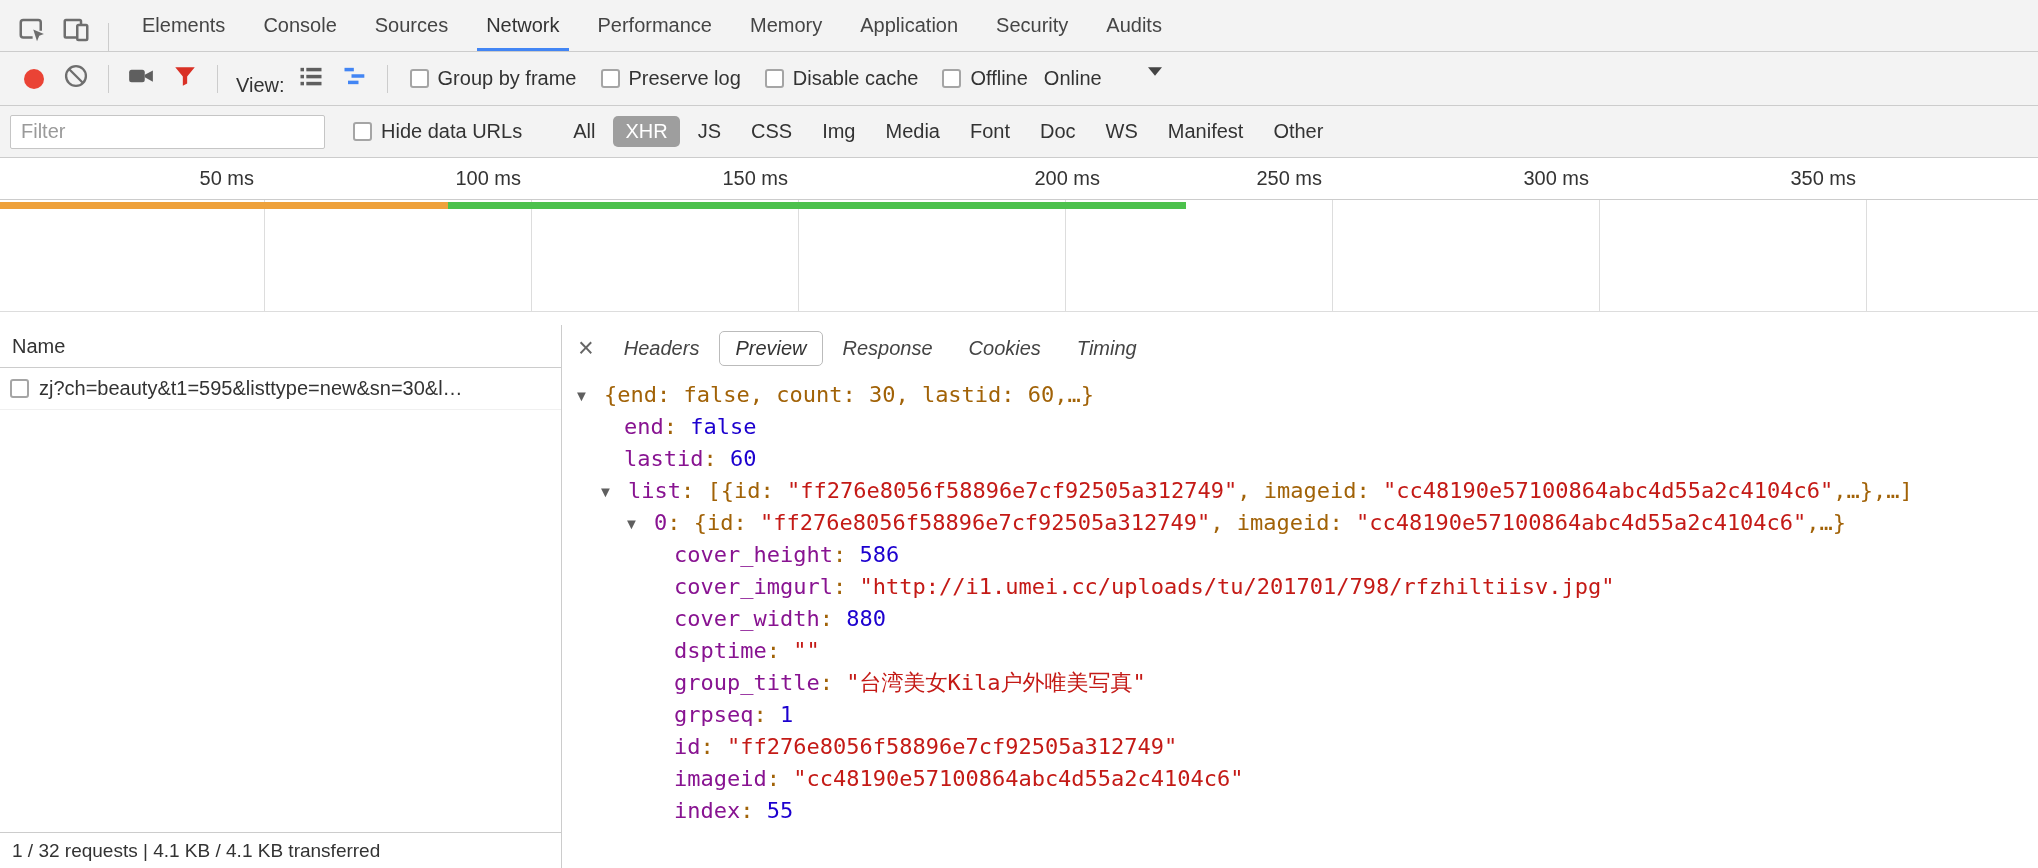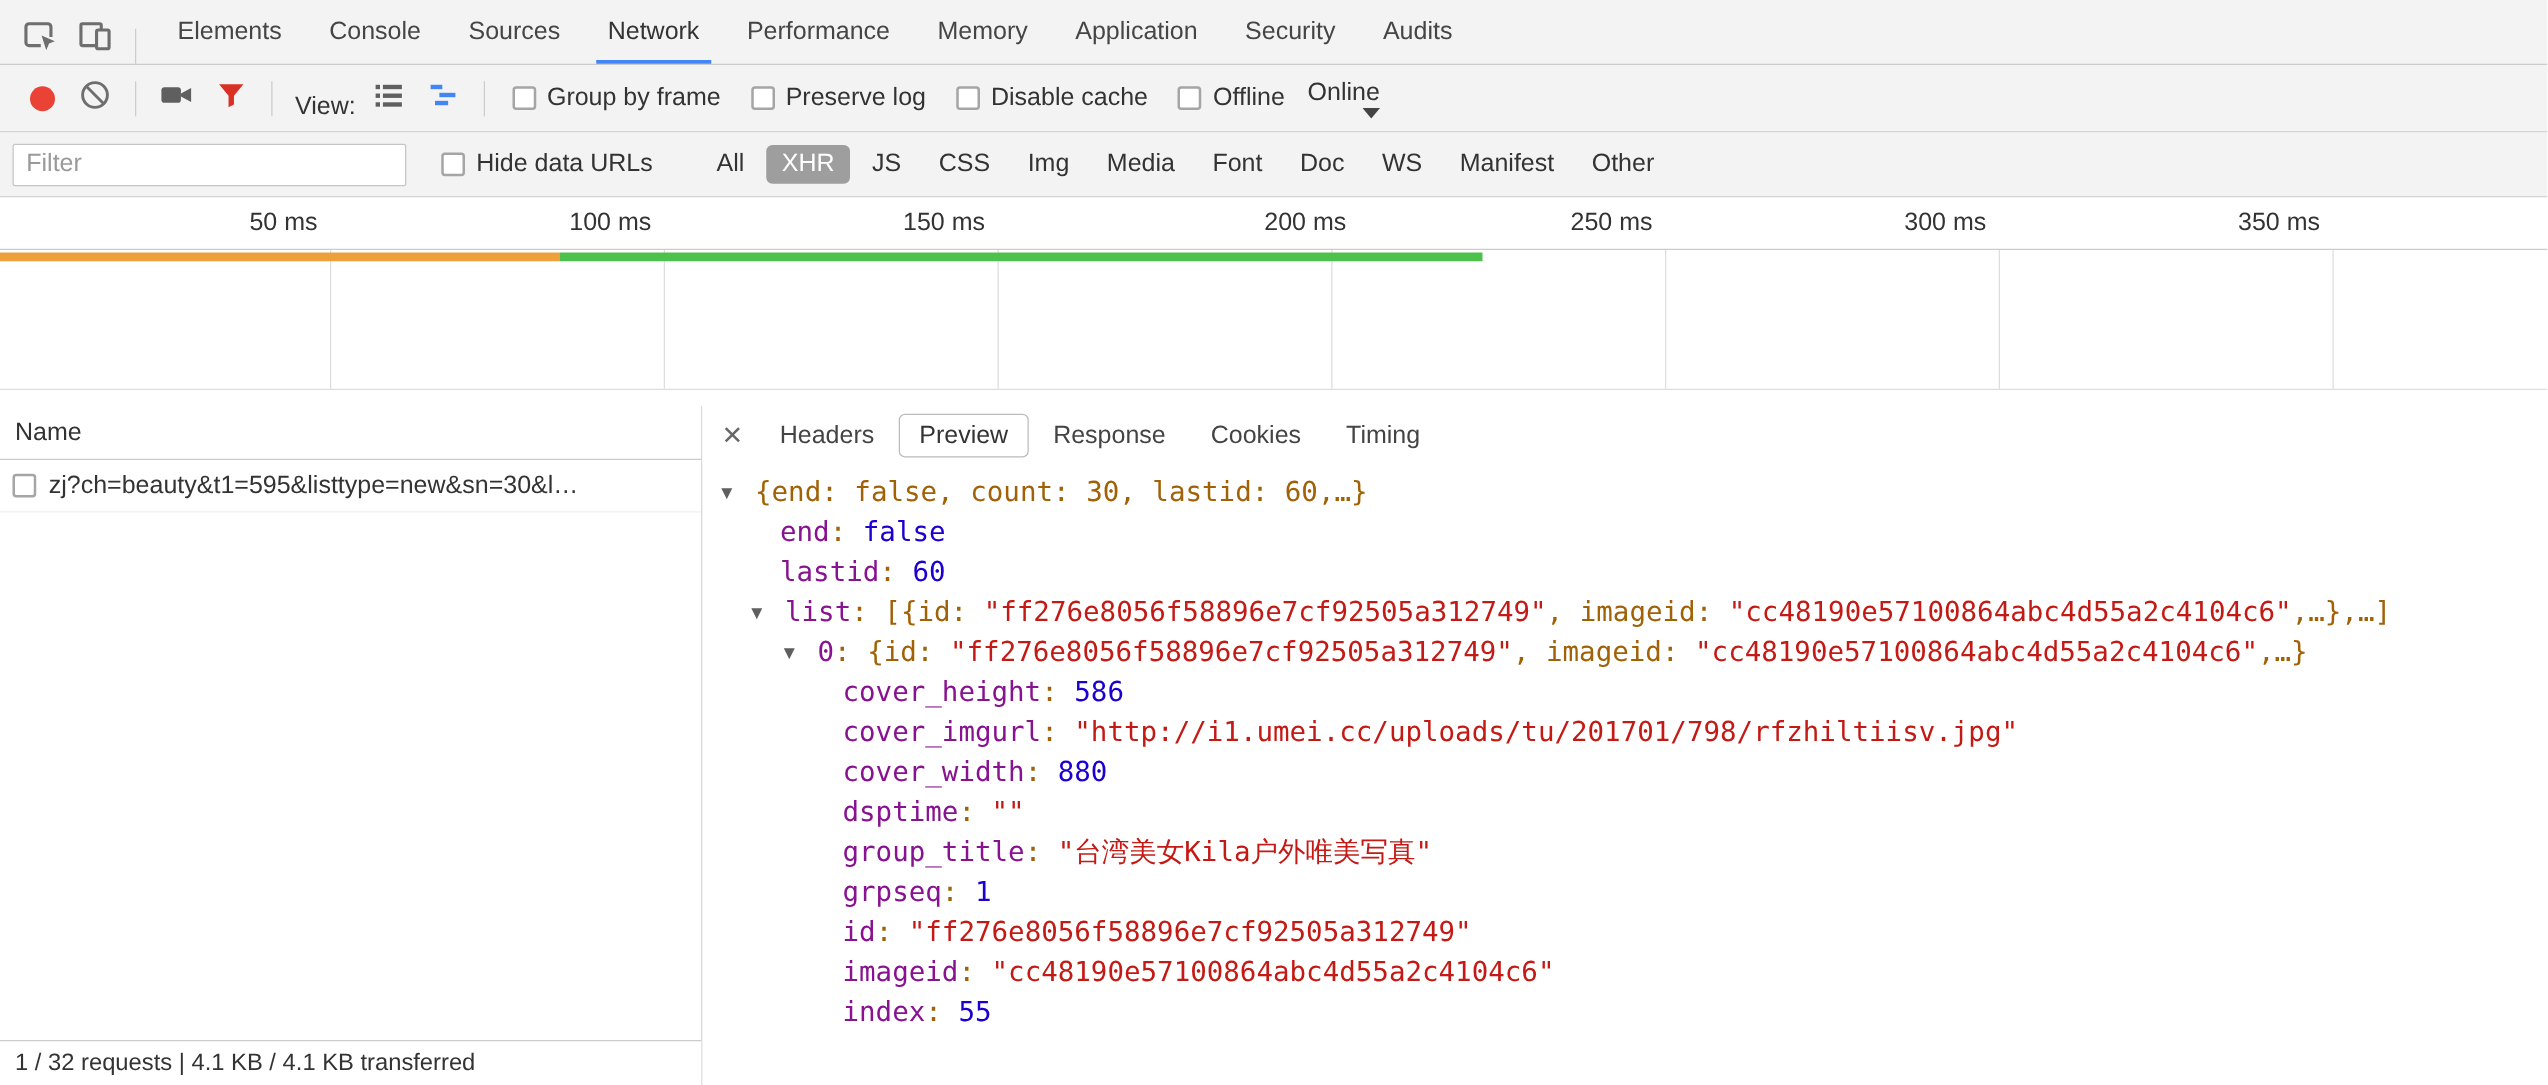--- a/index.html
+++ b/index.html
@@ -15,21 +15,21 @@
   .tab { padding:0 19px; height:100%; display:flex; align-items:center; position:relative; color:#454545; cursor:pointer; white-space:nowrap; }
   .tab.active { color:#333; }
   .tab.active::after { content:""; position:absolute; left:10px; right:10px; bottom:0; height:3px; background:#4285f4; }
 
   
   .toolbar { height:54px; flex:0 0 54px; background:#f3f3f3; border-bottom:1px solid #ccc; display:flex; align-items:center; padding-left:14px; }
   .record-dot { width:20px; height:20px; border-radius:50%; background:#ea4335; margin:0 10px; cursor:pointer; flex:0 0 auto; }
   .view-label { margin:14px 4px 0 8px; white-space:nowrap; }
   .cb-group { display:flex; align-items:center; margin:0 12px; cursor:pointer; white-space:nowrap; }
   .cb { width:19px; height:19px; border:2px solid #a5a5a5; border-radius:3px; background:#fff; margin-right:9px; flex:0 0 auto; }
-  .throttle { display:flex; align-items:flex-end; margin-left:4px; cursor:pointer; white-space:nowrap;flex-direction:column; }
+  .throttle { display:flex; align-items:flex-start; margin-left:4px; cursor:pointer; white-space:nowrap; }
   .throttle .caret { margin-left:46px; display:flex; align-items:center; }
 
   
   .filterbar { height:52px; flex:0 0 52px; background:#f3f3f3; border-bottom:1px solid #ccc; display:flex; align-items:center; padding-left:10px; }
   .filter-input { width:315px; height:34px; border:1px solid #c5c5c5; border-radius:2px; padding:0 10px; font:inherit; color:#333; background:#fff; margin-right:16px; flex:0 0 auto; }
   .filter-input::placeholder { color:#9a9a9a; }
   .chips { display:flex; align-items:center; margin-left:24px; }
   .chip { padding:4px 12px; margin:0 3px; border-radius:5px; cursor:pointer; color:#333; white-space:nowrap; }
   .chip.active { background:#9e9e9e; color:#fff; }
 
@@ -46,21 +46,21 @@
   .name-header { height:43px; flex:0 0 43px; border-bottom:1px solid #ccc; display:flex; align-items:center; padding-left:12px; }
   .req-list { flex:1; min-height:0; overflow:hidden; }
   .req-row { height:42px; display:flex; align-items:center; padding-left:10px; border-bottom:1px solid #f0f0f0; cursor:pointer; }
   .req-cb { width:19px; height:19px; border:2px solid #a5a5a5; border-radius:3px; background:#fff; margin-right:10px; flex:0 0 auto; }
   .req-name { white-space:nowrap; overflow:hidden; text-overflow:ellipsis; }
   .status-bar { height:36px; flex:0 0 36px; border-top:1px solid #ccc; display:flex; align-items:center; padding-left:12px; font-size:19px; color:#333; background:#fff; }
 
   .right-pane { flex:1; display:flex; flex-direction:column; min-width:0; background:#fff; }
   .detail-tabs { height:46px; flex:0 0 46px; display:flex; align-items:center; padding-left:12px; background:#fff; }
   .close-btn { font-size:27px; color:#666; margin:0 12px 0 4px; cursor:pointer; line-height:1; }
-  .dtab { padding:5px 15px; margin:0 2px; color:#444; cursor:pointer; border:1px solid transparent; white-space:nowrap; }
+  .dtab { padding:5px 15px; margin:0 2px; color:#444; cursor:pointer; border:1px solid transparent; white-space:nowrap;font-style:italic; }
   .dtab.active { border:1px solid #bbb; border-radius:5px; background:#fff; color:#333; }
 
   
   .preview-tree { flex:1; overflow:hidden; font-family:"DejaVu Sans Mono",monospace; font-size:22px; padding-top:8px; }
   .pline { height:32px; line-height:32px; white-space:pre; cursor:default; }
   .tri { display:inline-block; width:30px; font-size:15px; color:#5f5f5f; vertical-align:middle; font-family:"Liberation Sans",sans-serif; }
   .tok-key { color:#881391; }
   .tok-num { color:#1c00cf; }
   .tok-str { color:#c41a16; }
   .tok-plain { color:#a16207; }
@@ -197,21 +197,21 @@
         <div class="chip">WS</div>
         <div class="chip">Manifest</div>
         <div class="chip">Other</div>
       </div>
   </div>
 
   <div class="overview-labels">
       <div class="tick-label" style="left: 134px;">50 ms</div>
       <div class="tick-label" style="left: 401px;">100 ms</div>
       <div class="tick-label" style="left: 668px;">150 ms</div>
-      <div class="tick-label" style="left: 957px;">200 ms</div>
+      <div class="tick-label" style="left: 980px;">200 ms</div>
       <div class="tick-label" style="left: 1202px;">250 ms</div>
       <div class="tick-label" style="left: 1469px;">300 ms</div>
       <div class="tick-label" style="left: 1736px;">350 ms</div>
     </div>
   <div class="overview-body">
       <div class="gridline" style="left: 264px;"></div>
       <div class="gridline" style="left: 531px;"></div>
       <div class="gridline" style="left: 798px;"></div>
       <div class="gridline" style="left: 1065px;"></div>
       <div class="gridline" style="left: 1332px;"></div>

